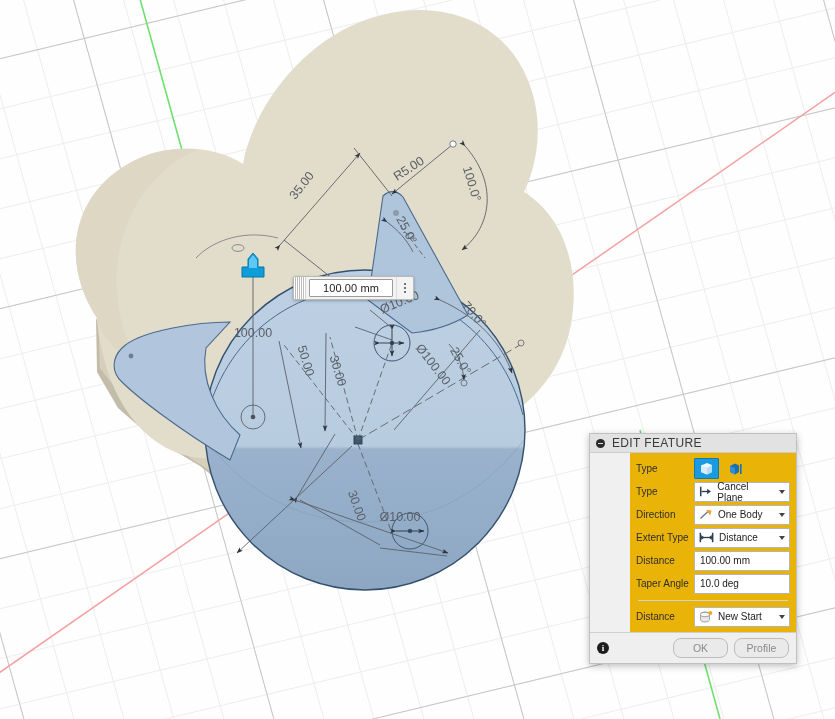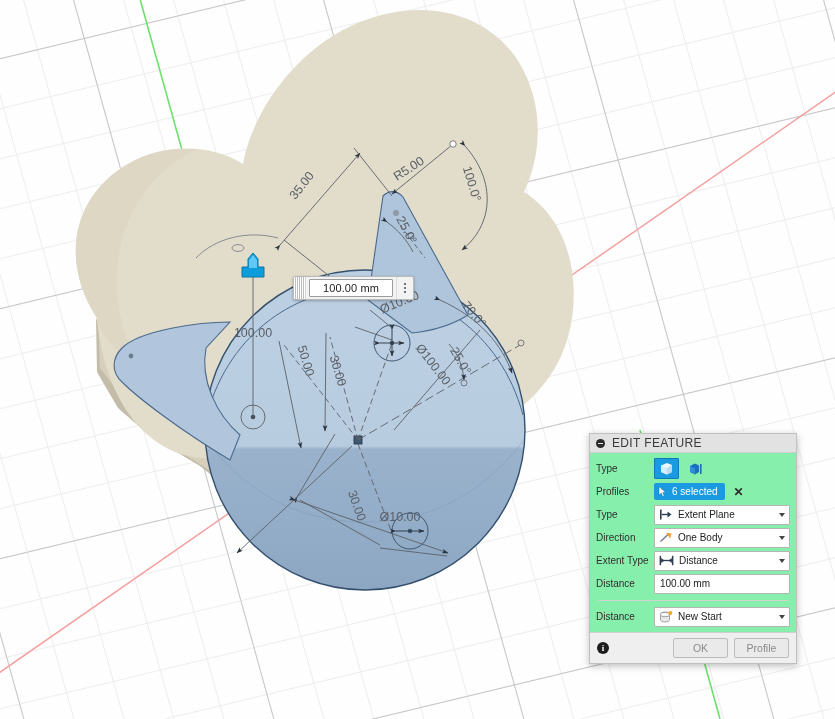--- a/index.html
+++ b/index.html
@@ -49,21 +49,21 @@
     padding:0 6px;background:#e2e2e2;border-bottom:1px solid #cdcdcd;
   }
   #dialog .titlebar .collapse{
     width:9px;height:9px;border-radius:50%;background:#2b2b2b;
     position:relative;flex:none;
   }
   #dialog .titlebar .collapse:after{
     content:"";position:absolute;left:2px;top:4px;width:5px;height:1px;background:#e2e2e2;
   }
   #dialog .title{font-size:12px;color:#3a3a3a;letter-spacing:.35px;}
-  #dialog .body{padding:4px 6px 4px 6px;background:#86efac;}
+  #dialog .body{padding:4px 6px 4px 6px;background:#eab308;margin-left:40px;}
   .row{display:flex;align-items:center;min-height:23px;}
   .row .lbl{width:58px;flex:none;font-size:10px;color:#2e2e2e;}
   .ctl{flex:1;display:flex;align-items:center;}
 
   .typebtn{
     width:23px;height:19px;display:flex;align-items:center;justify-content:center;
     border:1px solid transparent;border-radius:1px;margin-right:4px;
   }
   .typebtn.sel{background:#1a9ae0;border-color:#0f7bb5;}
 
@@ -88,21 +88,21 @@
   #dialog .footer{
     display:flex;align-items:center;padding:5px 7px;border-top:1px solid #cfcfcf;
     background:#efefef;
   }
   .infoicon{
     width:12px;height:12px;border-radius:50%;background:#1d1d1d;color:#fff;
     font-size:9px;font-weight:bold;display:flex;align-items:center;justify-content:center;
     font-family:"Liberation Serif",serif;
   }
   .btn{
-    margin-left:6px;min-width:53px;height:18px;border:1px solid #bcbcbc;border-radius:2px;
+    margin-left:6px;min-width:53px;height:18px;border:1px solid #bcbcbc;border-radius:8px;
     background:#eaeaea;display:flex;align-items:center;justify-content:center;
     font-size:10.5px;color:#8a8a8a;
   }
   .btn.cancel{color:#8a8a8a;}
   #dialog .btnrow{margin-left:auto;display:flex;}
 </style>
 </head>
 <body>
 
 <div id="viewport">
@@ -362,43 +362,31 @@
           <div class="typebtn">
             <svg width="15" height="14" viewBox="0 0 15 14">
               <path d="M2,4 L7,1.5 L11,3.5 L11,10 L7,12.5 L2,10 Z" fill="#1a6fb5"></path>
               <path d="M2,4 L7,6 L7,12.5 L2,10 Z" fill="#2f8fd6"></path>
               <rect x="12" y="2" width="1.6" height="10" fill="#1a6fb5"></rect>
             </svg>
           </div>
         </div>
       </div>
 
-      <div class="row">
-        <div class="lbl">Profiles</div>
-        <div class="ctl">
-          <div class="profilechip">
-            <svg width="10" height="11" viewBox="0 0 10 11">
-              <path d="M1,0.6 L1,9.2 L3.2,7.1 L4.7,10.4 L6.2,9.6 L4.8,6.5 L7.8,6.4 Z" fill="#ffffff" stroke="#0b6fa5" stroke-width="0.5"></path>
-            </svg>
-            <span>6 selected</span>
-          </div>
-          <span class="xbtn">✕</span>
-        </div>
-      </div>
 
       <div class="row">
         <div class="lbl">Type</div>
         <div class="ctl">
           <div class="select">
             <svg width="14" height="11" viewBox="0 0 14 11">
               <rect x="1" y="0.5" width="1.6" height="10" fill="#2d3e50"></rect>
               <line x1="2.6" y1="5.5" x2="11" y2="5.5" stroke="#2d3e50" stroke-width="1.4"></line>
               <path d="M8.5,2.6 L12.5,5.5 L8.5,8.4 Z" fill="#2d3e50"></path>
             </svg>
-            <span>Extent Plane</span>
+            <span>Cancel Plane</span>
             <span class="caret"></span>
           </div>
         </div>
       </div>
 
       <div class="row">
         <div class="lbl">Direction</div>
         <div class="ctl">
           <div class="select">
             <svg width="14" height="11" viewBox="0 0 14 11">
@@ -428,20 +416,26 @@
         </div>
       </div>
 
       <div class="row">
         <div class="lbl">Distance</div>
         <div class="ctl">
           <div class="textinput">100.00 mm</div>
         </div>
       </div>
 
+      <div class="row">
+        <div class="lbl">Taper Angle</div>
+        <div class="ctl">
+          <div class="textinput">10.0 deg</div>
+        </div>
+      </div>
 
       <div class="sep"></div>
 
       <div class="row">
         <div class="lbl">Distance</div>
         <div class="ctl">
           <div class="select">
             <svg width="14" height="12" viewBox="0 0 14 12">
               <path d="M1.5,3.5 C1.5,2 3.4,1 6,1 C8.6,1 10.5,2 10.5,3.5 L10.5,8.5
                        C10.5,10 8.6,11 6,11 C3.4,11 1.5,10 1.5,8.5 Z" fill="#e8e8e8" stroke="#8e8e8e" stroke-width="0.8"></path>

